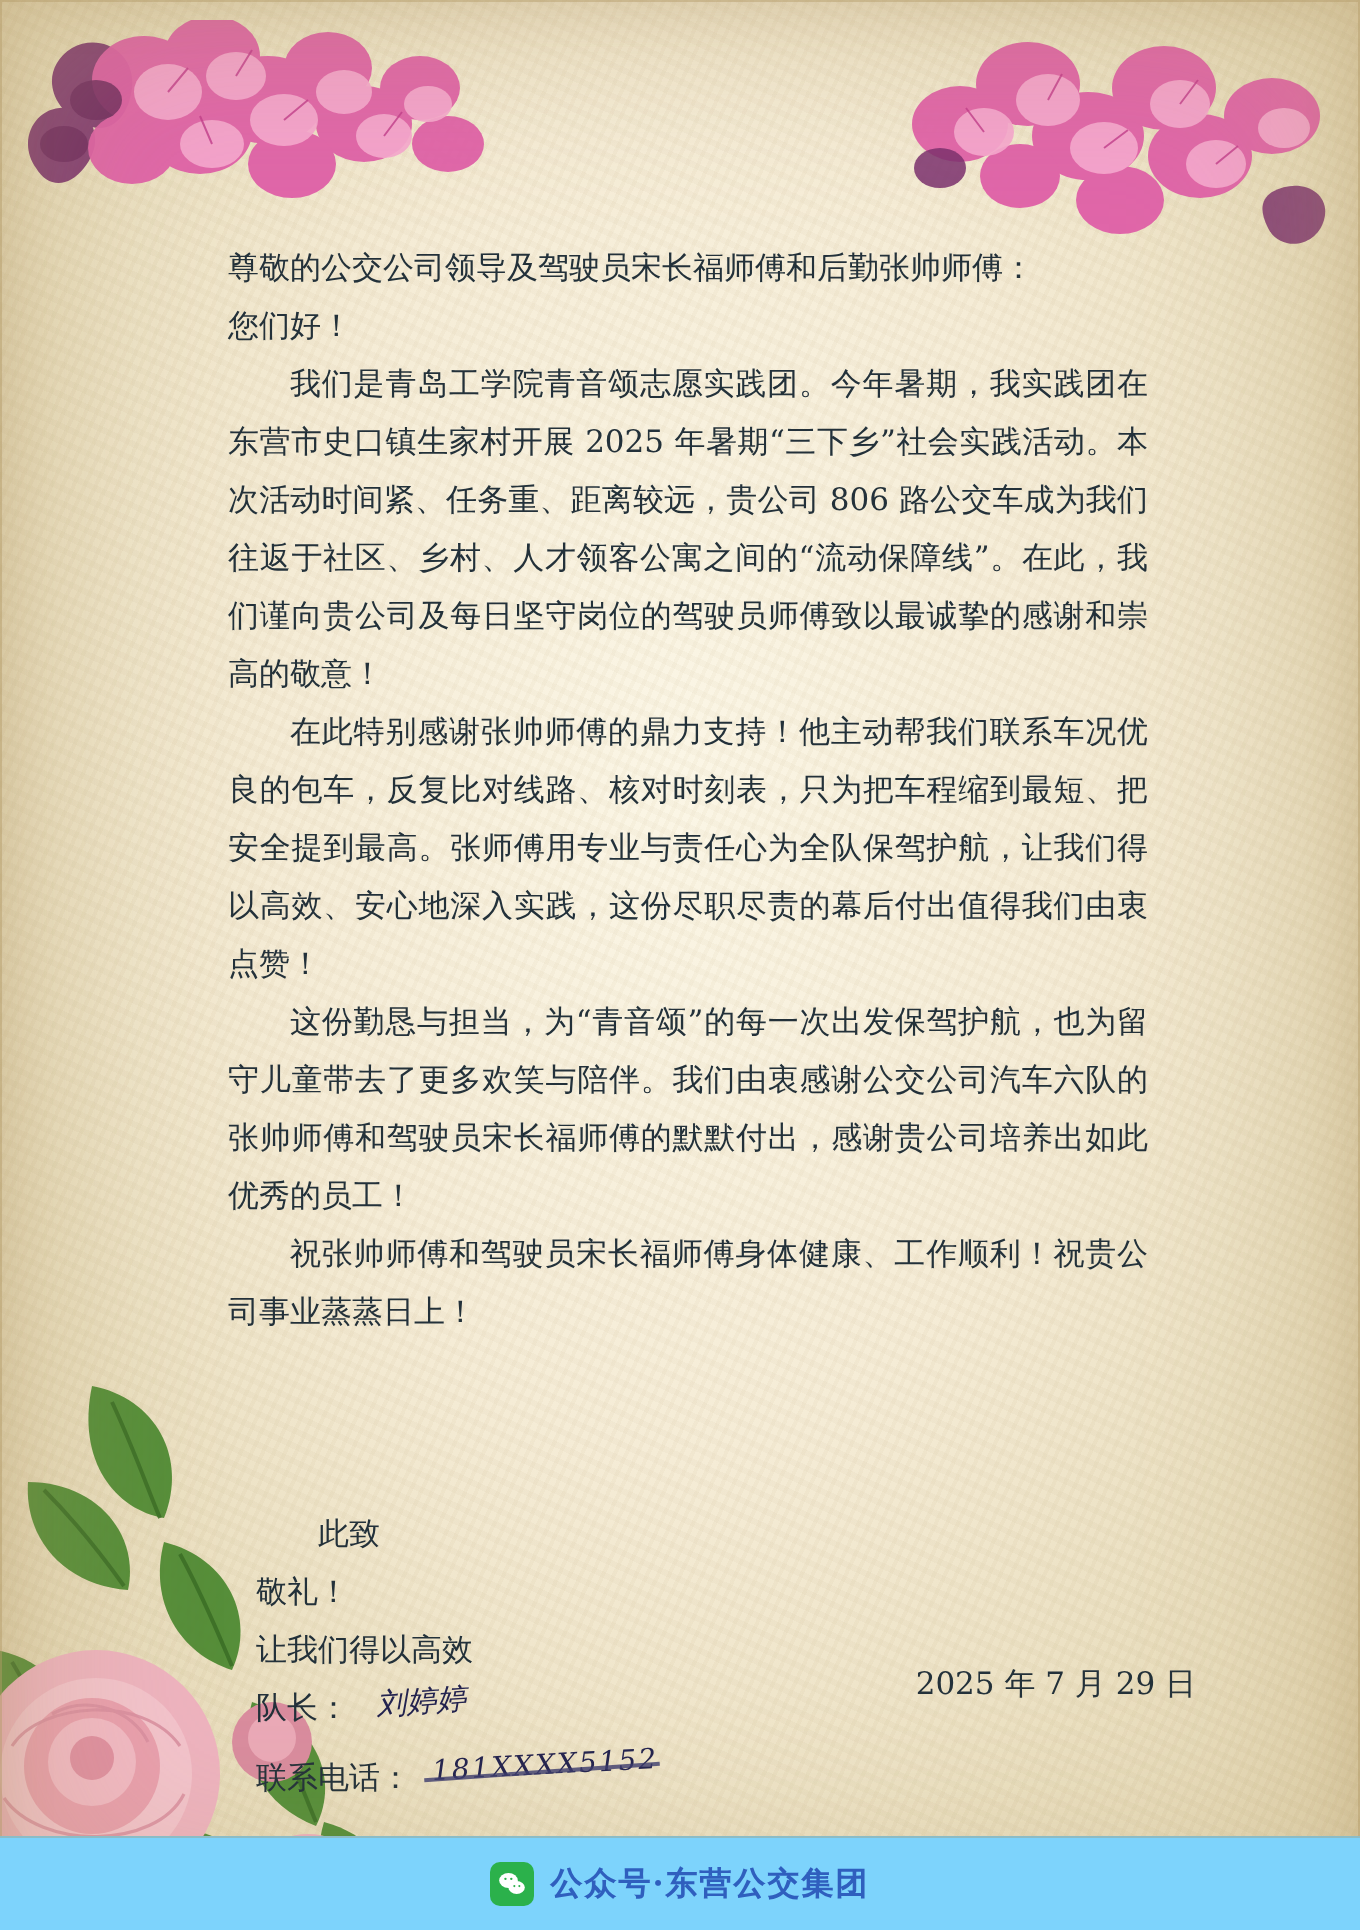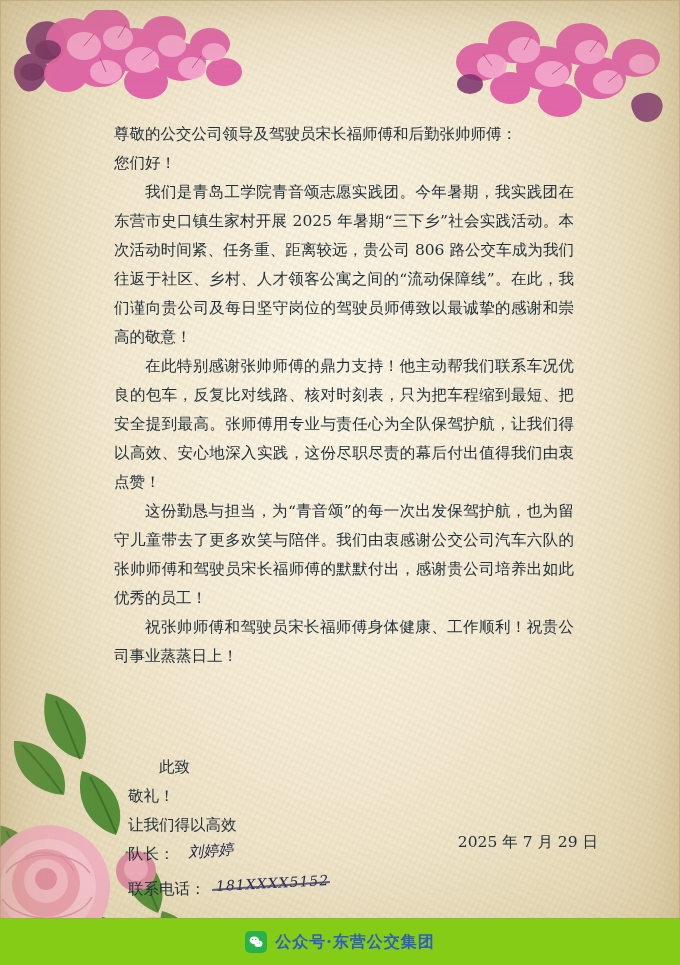--- a/index.html
+++ b/index.html
@@ -85,21 +85,21 @@
   }
   .date{
     position:absolute;right:82px;top:832px;
     font-family:"DejaVu Serif", serif;
     font-size:15.5px;color:#23313a;
   }
 
   
   .footer{
     position:absolute;left:0;bottom:0;width:680px;height:46px;
-    background:#84cc16;
+    background:#7dd3fc;
     border-top:1px solid rgba(170,145,95,.35);
     display:flex;align-items:center;justify-content:center;
   }
   .footer-inner{display:flex;align-items:center;gap:8px;}
   .wechat-badge{
     width:22px;height:22px;border-radius:5px;background:#2bb14b;
     display:flex;align-items:center;justify-content:center;
     color:#fff;font-size:13px;line-height:1;
   }
   .footer-text{

